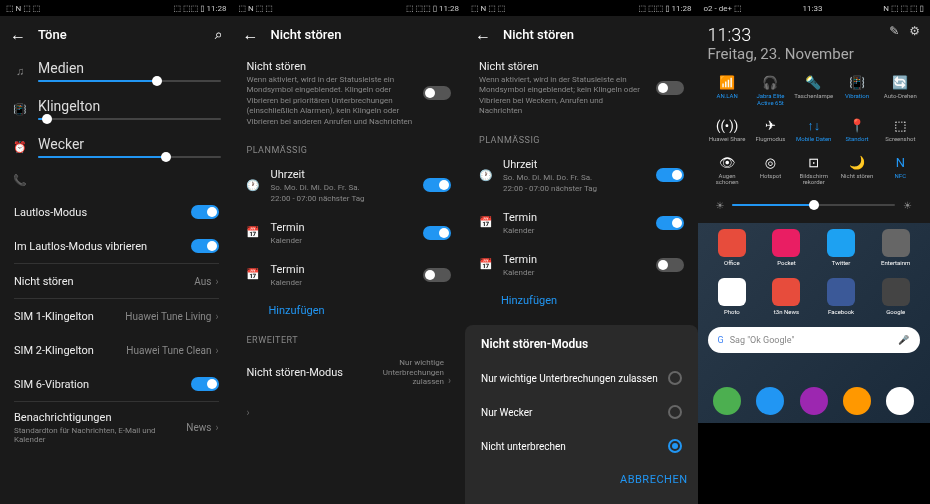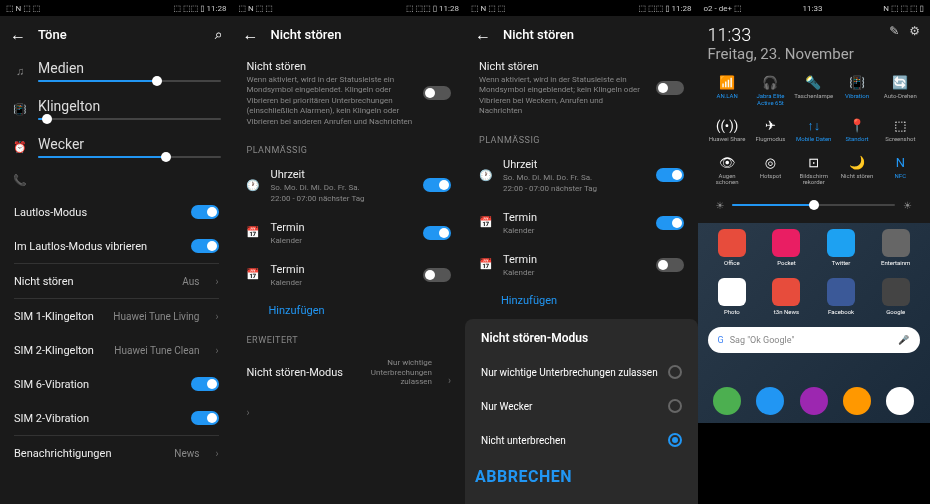--- a/index.html
+++ b/index.html
@@ -15,42 +15,42 @@
 .slider-ic{width:16px;text-align:center;color:#888;font-size:11px}
 .slider-body{flex:1}
 .slider-label{font-size:14px;color:#ddd;margin-bottom:4px}
 .slider-track{height:2px;background:#444;position:relative;border-radius:2px}
 .slider-fill{height:2px;background:#2196f3;position:absolute;border-radius:2px}
 .slider-thumb{width:10px;height:10px;background:#fff;border-radius:50%;position:absolute;top:-4px;transform:translateX(-50%)}
 .setting-row{padding:9px 14px;display:flex;align-items:center;justify-content:space-between;min-height:34px}
 .setting-label{font-size:11px;color:#eee}
 .setting-sub{font-size:8px;color:#888;margin-top:2px}
 .setting-left{display:flex;gap:10px;align-items:center;flex:1}
-.setting-right{display:flex;align-items:flex-end;gap:16px;font-size:10px;color:#888}
+.setting-right{display:flex;align-items:flex-end;gap:4px;font-size:10px;color:#888}
 .chev{color:#666;font-size:10px}
 .toggle{width:28px;height:14px;border-radius:7px;position:relative;flex-shrink:0}
 .toggle.on{background:#2196f3}
 .toggle.off{background:#555}
 .toggle::after{content:'';position:absolute;width:10px;height:10px;background:#fff;border-radius:50%;top:2px}
 .toggle.on::after{right:2px}
 .toggle.off::after{left:2px}
 .divider{height:1px;background:#333;margin:0 14px}
 .section-title{font-size:9px;color:#888;padding:10px 14px 4px;text-transform:uppercase;letter-spacing:0.5px}
 .desc-title{font-size:11px;color:#eee;margin-bottom:2px}
 .desc-text{font-size:8px;color:#888;line-height:1.3}
 .desc-row{display:flex;justify-content:space-between;align-items:center;gap:8px}
 .row-ic{width:14px;color:#888;font-size:11px;flex-shrink:0}
 .add-link{color:#2196f3;font-size:11px;padding:8px 14px 8px 36px}
 .dialog-overlay{position:absolute;bottom:0;left:0;right:0;background:#2a2a2a;border-radius:8px 8px 0 0;padding:12px 0 8px}
 .dialog-title{font-size:12px;font-weight:600;padding:0 16px 10px}
 .radio-row{padding:10px 16px;display:flex;justify-content:space-between;align-items:center;font-size:10px}
 .radio{width:14px;height:14px;border:2px solid #666;border-radius:50%;position:relative}
 .radio.sel{border-color:#2196f3}
 .radio.sel::after{content:'';position:absolute;width:6px;height:6px;background:#2196f3;border-radius:50%;top:2px;left:2px}
-.dialog-btn{text-align:left;color:#2196f3;font-size:16px;font-weight:700;padding:10px;letter-spacing:0.5px}
+.dialog-btn{text-align:right;color:#2196f3;font-size:11px;font-weight:400;padding:10px;letter-spacing:0.5px}
 .qs-panel{background:#1a1a1a;padding:8px 10px}
 .qs-time{font-size:18px;font-weight:300}
 .qs-date{font-size:15px;color:#aaa}
 .qs-top{display:flex;justify-content:space-between;align-items:flex-start;margin-bottom:8px}
 .qs-icons{display:flex;gap:10px;font-size:12px;color:#ccc}
 .qs-grid{display:grid;grid-template-columns:repeat(5,1fr);gap:4px;margin-top:6px}
 .qs-tile{display:flex;flex-direction:column;align-items:center;gap:3px;padding:4px 0}
 .qs-tile-ic{font-size:13px}
 .qs-tile-lbl{font-size:6px;color:#aaa;text-align:center;line-height:1.1}
 .qs-tile.active .qs-tile-ic{color:#2196f3}
@@ -144,29 +144,26 @@
           <span class="setting-label">SIM 2-Klingelton</span>
           <span class="setting-right">
             <span>Huawei Tune Clean</span>
             <span class="chev">›</span>
           </span>
         </div>
         <div class="setting-row">
           <span class="setting-label">SIM 6-Vibration</span>
           <span class="toggle on"></span>
         </div>
-        <div class="setting-row">
-          <span class="setting-label">SIM 2-Vibration</span>
-          <span class="toggle on"></span>
-        </div>
       </div>
     <div class="divider"></div>
     <div class="setting-row">
         <div>
           <div class="setting-label">Benachrichtigungen</div>
+          <div class="setting-sub">Standardton für Nachrichten, E-Mail und Kalender</div>
         </div>
         <span class="setting-right">
           <span>News</span>
           <span class="chev">›</span>
         </span>
       </div>
   </div>
 </div>
 
 <div class="screen">

